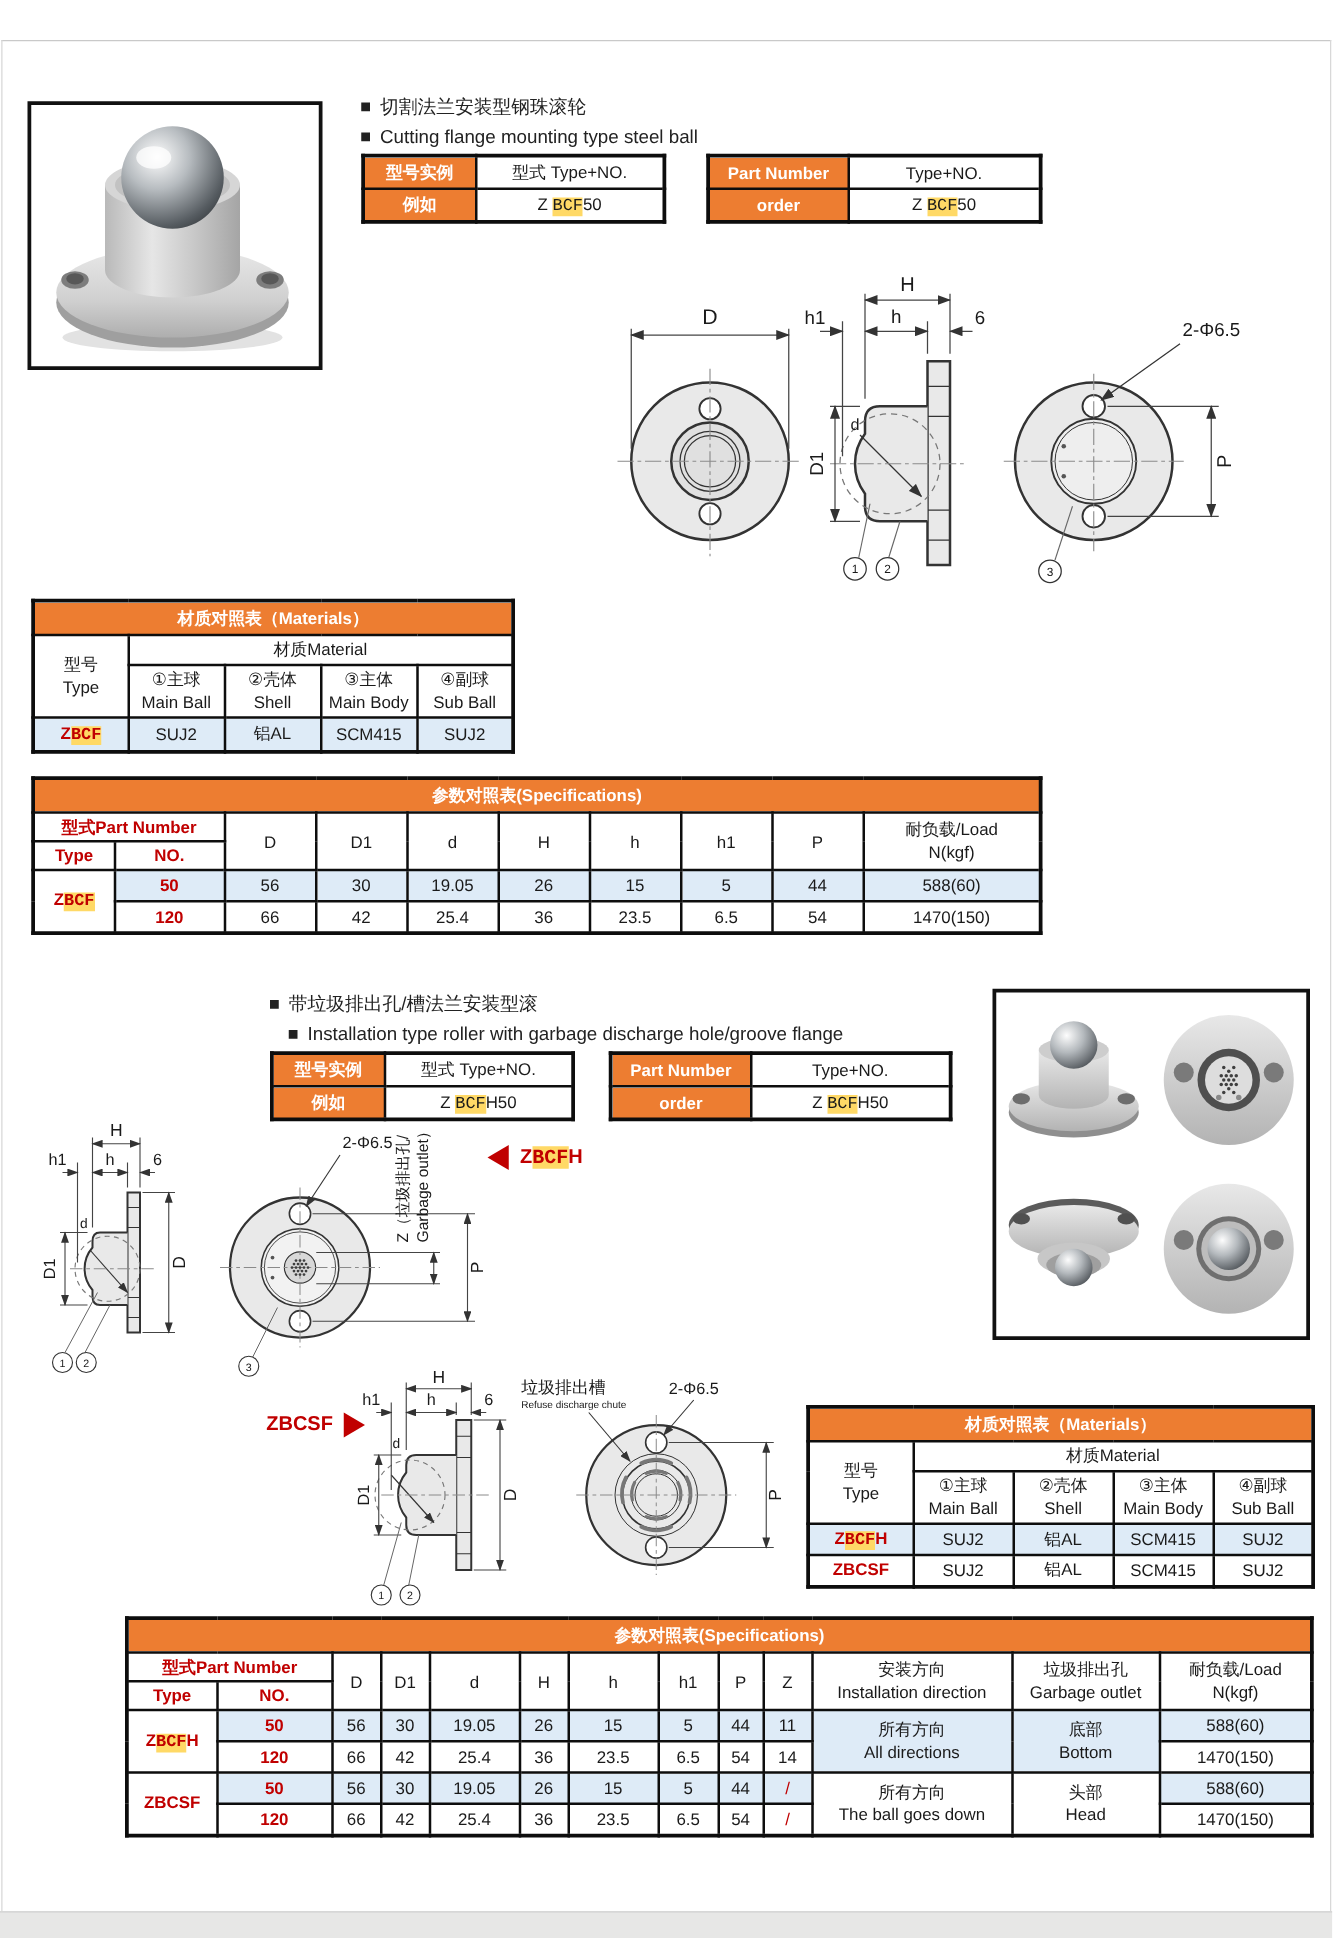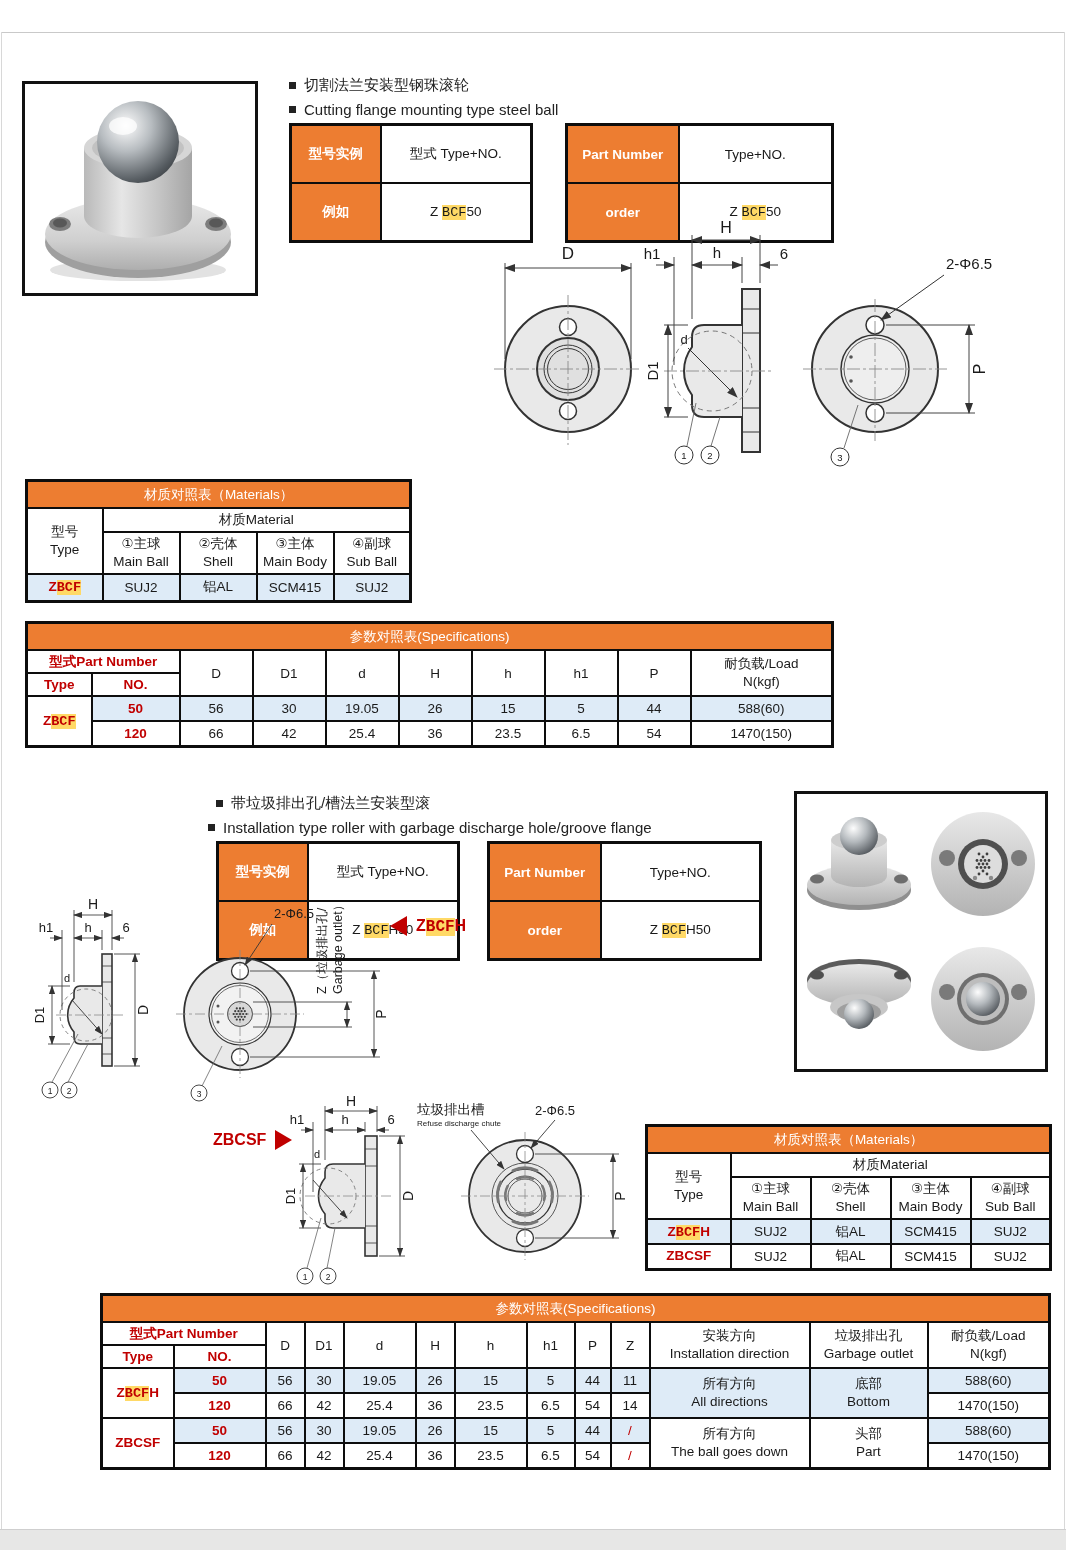--- a/index.html
+++ b/index.html
@@ -12,30 +12,30 @@
   .frame-right{right:1px;top:8px;height:1497px;border-right:1px solid #d8d8d8;}
   .page-break{top:1505px;left:0;right:0;height:23px;background:#e7e7e6;
               border-top:1px solid #cfcfcf;border-bottom:1px solid #cfcfcf;}
   
   .bullet-line{display:flex;align-items:center;height:22px;font-size:15px;color:#222;}
   .sq{width:7px;height:7px;background:#222;margin-right:8px;flex:0 0 auto;}
   
   table{border-collapse:collapse;table-layout:fixed;}
   .extab{border:3px solid #0d0d0d;}
   .extab td{border:2px solid #0d0d0d;height:24px;text-align:center;vertical-align:middle;
-            font-size:13.5px;padding:16px 2px;overflow:hidden;white-space:nowrap;}
+            font-size:13.5px;padding:0 2px;overflow:hidden;white-space:nowrap;}
   .oc{background:#ED7D31;color:#fff;font-weight:bold;}
   .hl{background:#FFD966;font-family:Liberation Mono, monospace;}
   .red{color:#C00000;}
   .bold{font-weight:bold;}
   
   .dtab{border:3px solid #0d0d0d;background:#fff;}
   .dtab td{border:2px solid #0d0d0d;text-align:center;vertical-align:middle;
            font-size:13.5px;padding:0 2px;overflow:hidden;}
-  .ttl{background:#ED7D31;color:#fff;font-weight:normal;font-size:14px;height:25px;}
+  .ttl{background:#ED7D31;color:#fff;font-weight:bold;font-size:14px;height:25px;}
   .blue{background:#DEEBF7;}
   .l2{display:block;line-height:1.3;}
   .typecode{font-weight:bold;color:#C00000;font-size:14px;}
   
   svg text{font-family:"Liberation Sans","DejaVu Sans",sans-serif;fill:#1a1a1a;}
   .photo-frame{border:3px solid #111;background:#fff;}
   
   .redlabel{display:flex;align-items:center;font-weight:bold;font-size:16px;color:#C00000;}
   .tri-left{width:0;height:0;border-top:10px solid transparent;border-bottom:10px solid transparent;
             border-right:17px solid #C00000;margin-right:9px;}
@@ -328,21 +328,21 @@
       <td>54</td>
       <td>1470(150)</td>
     </tr>
   </tbody>
     </table>
 
   <div class="abs bullet-line" style="left:216px;top:768px;">
     <span class="sq"></span>
     <span>带垃圾排出孔/槽法兰安装型滚</span>
   </div>
-  <div class="abs bullet-line" style="left:208px;top:792px;">
+  <div class="abs bullet-line" style="left:231px;top:792px;">
     <span class="sq"></span>
     <span>Installation type roller with garbage discharge hole/groove flange</span>
   </div>
 
   <table class="extab abs" style="left:216px;top:817px;width:241px;">
     <colgroup>
         <col style="width:90px">
         <col style="width:151px">
       </colgroup>
     <tbody>
@@ -794,21 +794,21 @@
       <td>15</td>
       <td>5</td>
       <td>44</td>
       <td class="red">/</td>
       <td rowspan="2" style="background:#fff;">
             <span class="l2">所有方向</span>
             <span class="l2">The ball goes down</span>
           </td>
       <td rowspan="2" style="background:#fff;">
             <span class="l2">头部</span>
-            <span class="l2">Part</span>
+            <span class="l2">Head</span>
           </td>
       <td>588(60)</td>
     </tr>
     <tr style="height:25px;">
       <td class="red bold">120</td>
       <td>66</td>
       <td>42</td>
       <td>25.4</td>
       <td>36</td>
       <td>23.5</td>

